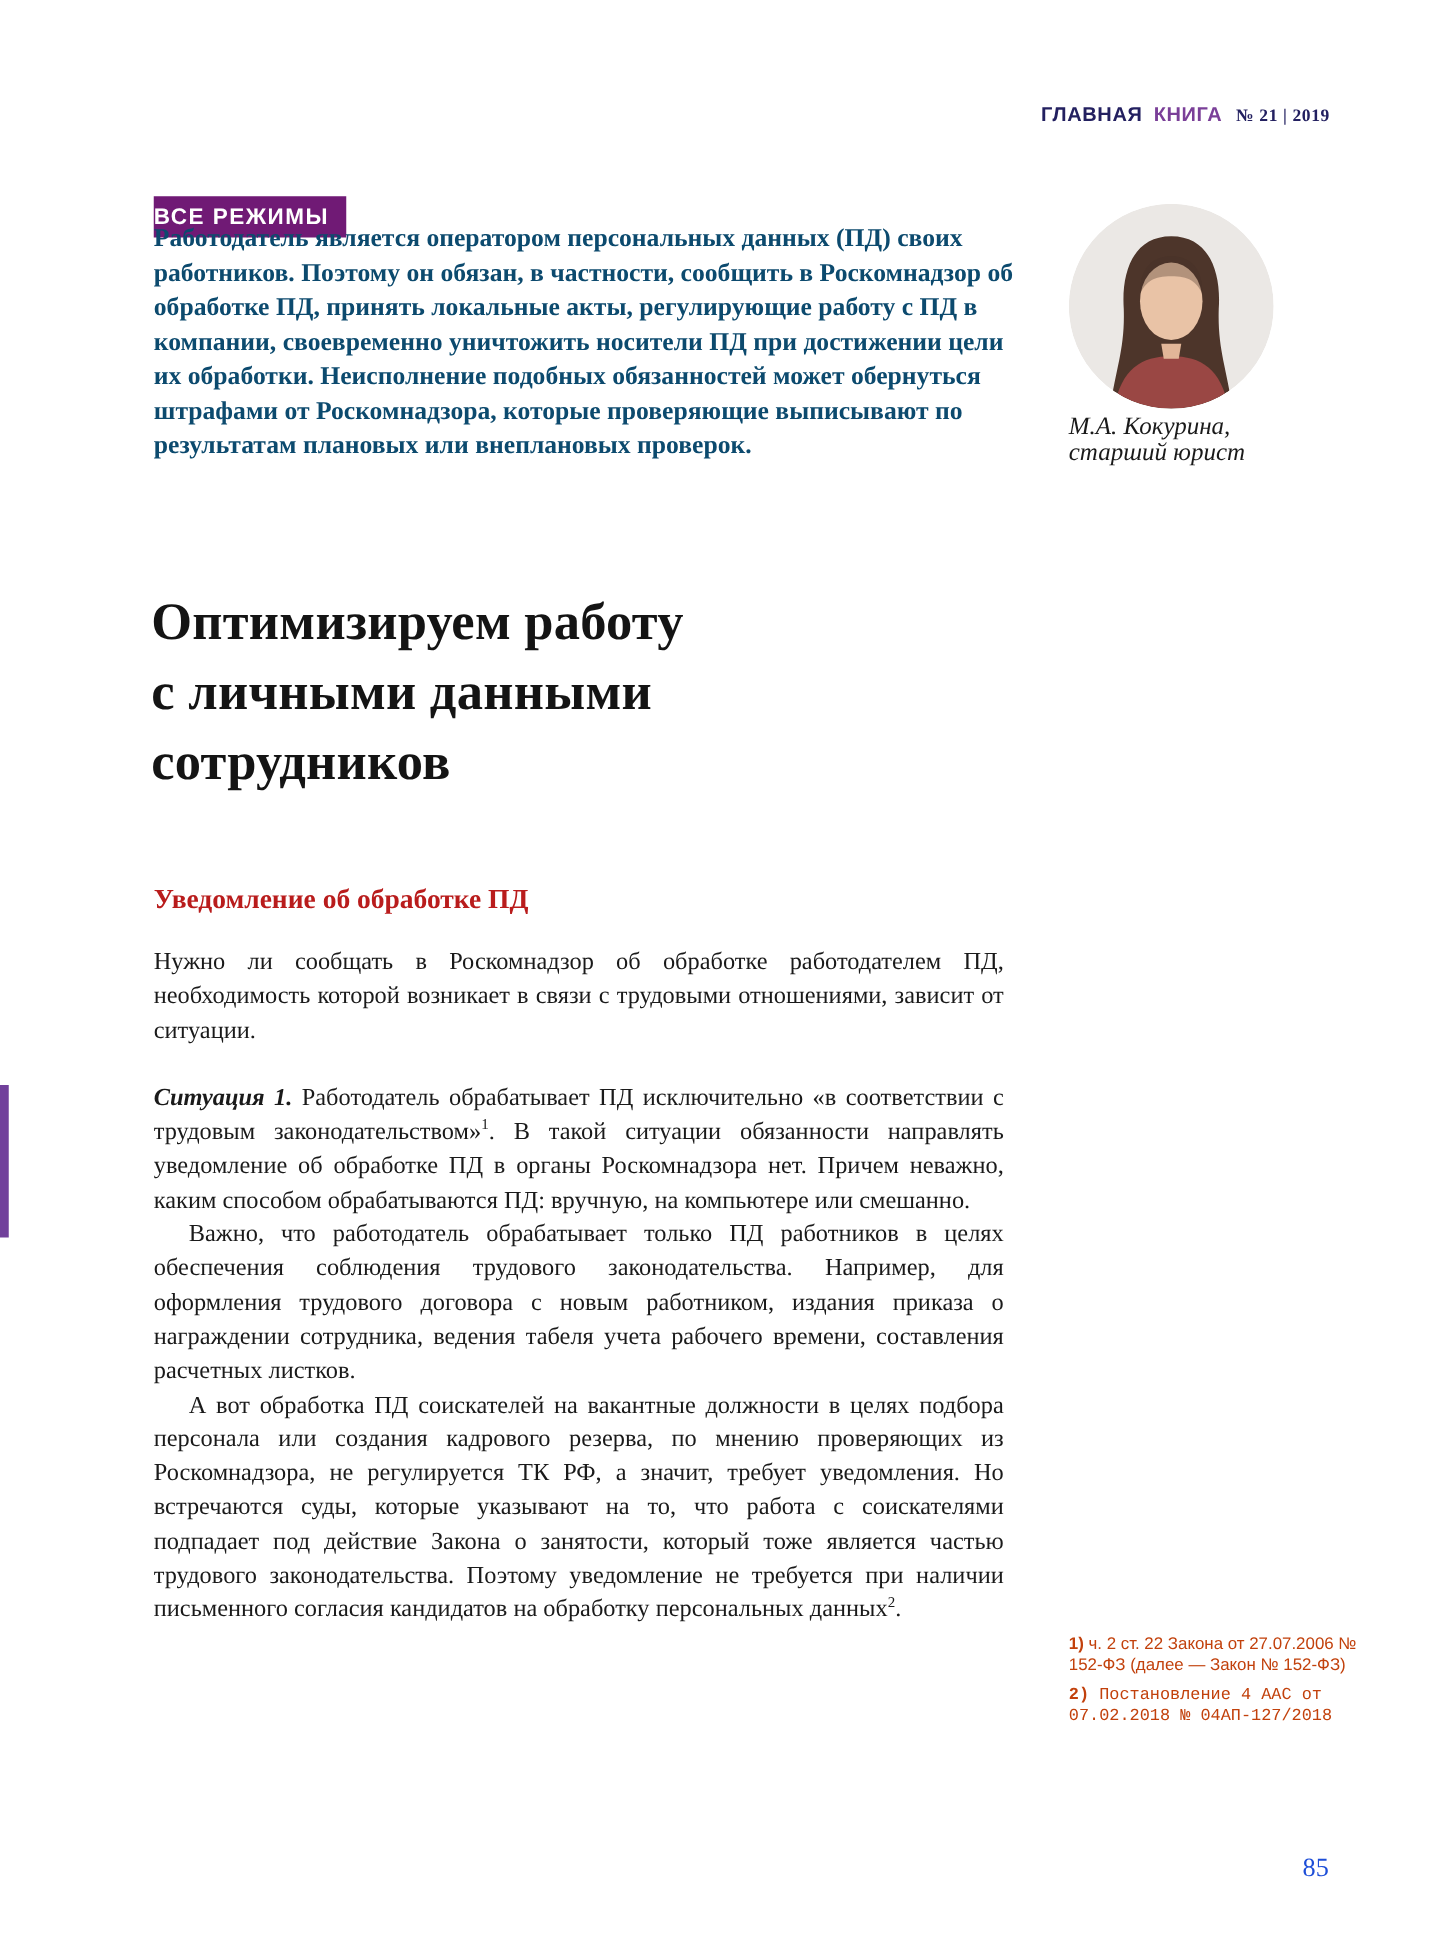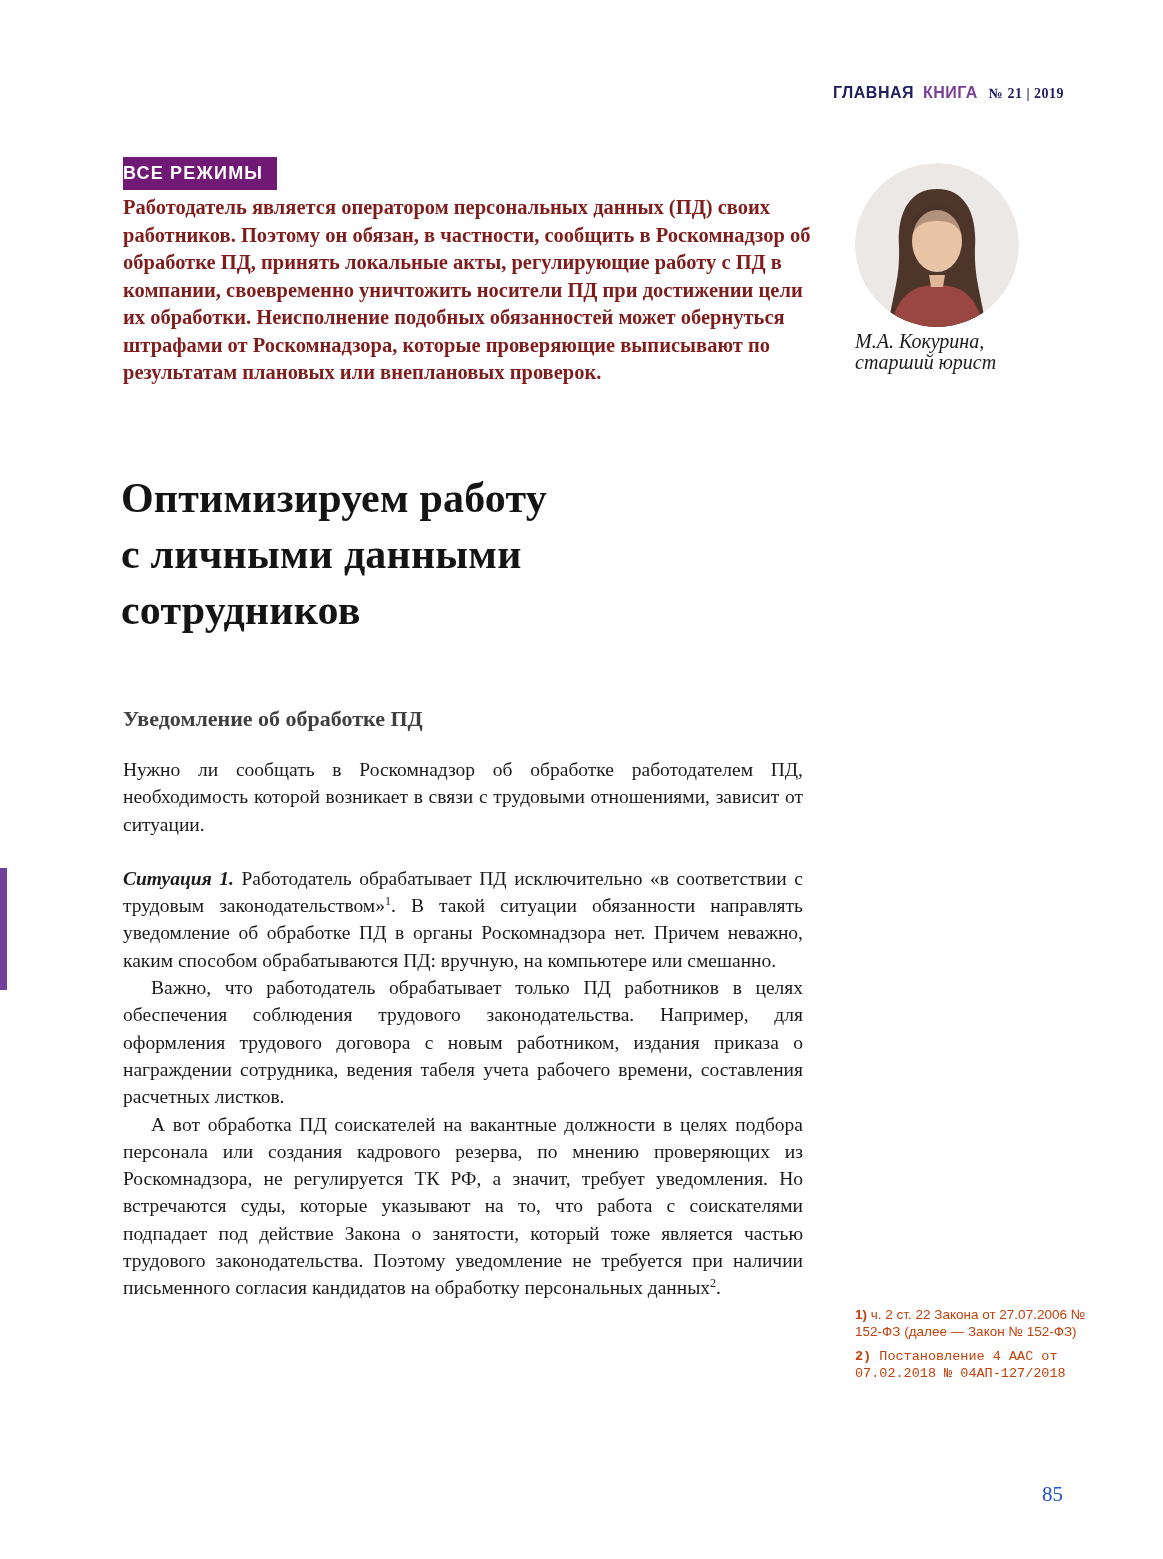--- a/index.html
+++ b/index.html
@@ -37,26 +37,26 @@
     background: #701a75;
     color: #ffffff;
     font-family: "Liberation Sans", sans-serif;
     font-weight: bold;
     font-size: 18px;
     letter-spacing: 1.2px;
     padding: 6px 14px 6px 0;
   }
   .lead {
     position: absolute;
-    left: 123px; top: 194px;
+    left: 123px; top: 178px;
     width: 690px;
     font-weight: bold;
     font-size: 20.5px;
     line-height: 27.5px;
-    color: #7f1d1d;
+    color: #0c4a6e;
   }
   .photo {
     position: absolute;
     left: 855px; top: 163px;
     width: 164px; height: 164px;
     border-radius: 50%;
     overflow: hidden;
   }
   .photo svg { display: block; }
   .caption {
@@ -75,21 +75,21 @@
     line-height: 56px;
     color: #141414;
     letter-spacing: 0.2px;
   }
   .headline span { display: block; }
   .section-h {
     position: absolute;
     left: 123px; top: 706px;
     font-weight: bold;
     font-size: 22px;
-    color: #404040;
+    color: #b91c1c;
   }
   .body {
     position: absolute;
     left: 123px; top: 756px;
     width: 680px;
     font-size: 19.5px;
     line-height: 27.3px;
     text-align: justify;
     color: #1a1a1a;
   }

